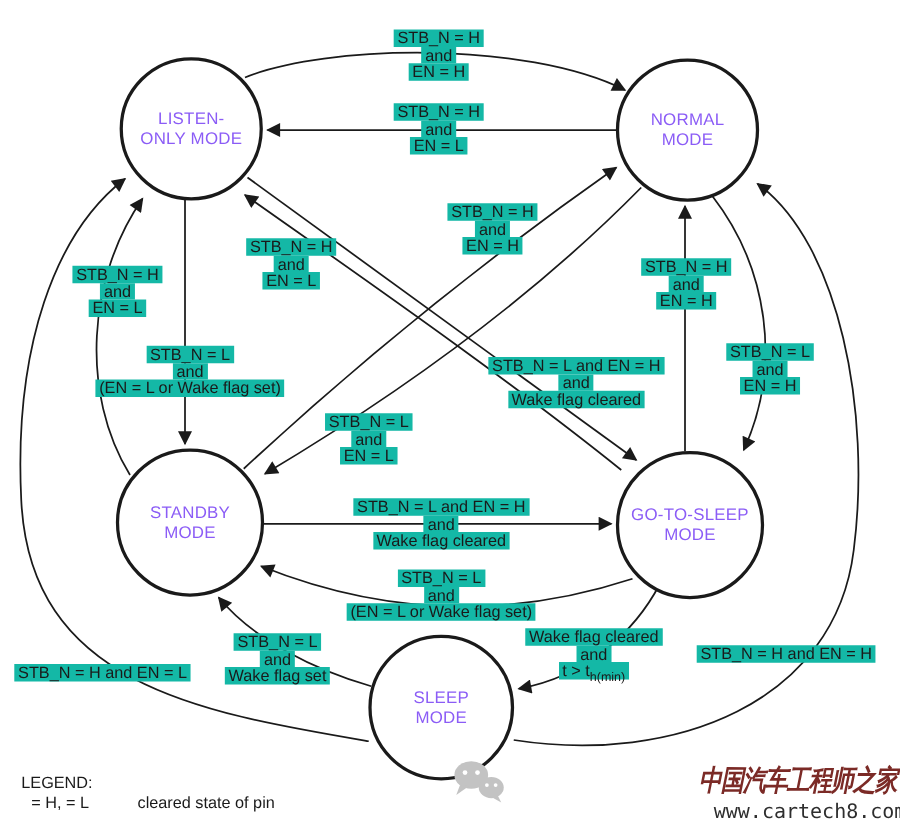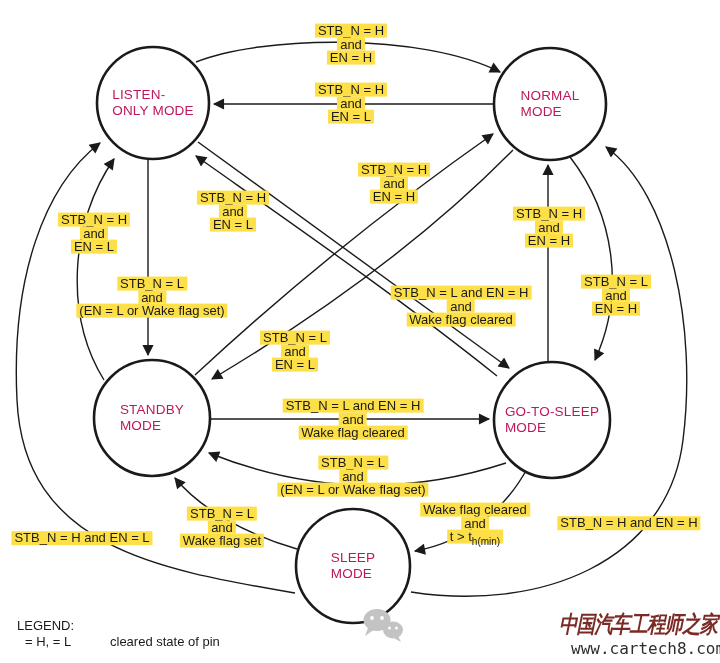--- a/index.html
+++ b/index.html
@@ -3,29 +3,29 @@
 <meta charset="utf-8">
 <style>
   html,body { margin:0; padding:0; background:#fff; }
   #stage {
     position:relative; width:720px; height:663px; background:#ffffff;
     font-family:"Liberation Sans", sans-serif; color:#1a1a1a; overflow:hidden;
   }
   #wires { position:absolute; left:0; top:0; }
   .state-label {
     position:absolute; transform:translate(-50%,-50%);
-    font-size:13.5px; line-height:16px;
-    white-space:pre-line; letter-spacing:0.2px; color:#be185d;
+    text-align:center; font-size:13.5px; line-height:16px;
+    white-space:pre-line; letter-spacing:0.2px; color:#8b5cf6;
   }
   .tlabel {
     position:absolute; transform:translate(-50%,-50%);
     display:flex; flex-direction:column; align-items:center;
     font-size:13px; line-height:13.6px; text-align:center; color:#1a1a1a;
   }
-  .tlabel span.row { background:#fde047; padding:0 3px; white-space:nowrap; }
+  .tlabel span.row { background:#14b8a6; padding:0 3px; white-space:nowrap; }
   .tlabel sub { font-size:10px; line-height:0;margin-top:28px; }
   .legend { position:absolute; font-size:13px; color:#1a1a1a; white-space:nowrap; }
   .wm-gray {
     position:absolute; left:407px; top:610px; width:313px; overflow:hidden;
     font-size:27px; letter-spacing:2px; color:#c7c7c7; white-space:nowrap;
   }
   .wm-red {
     position:absolute; left:559px; top:609px;
     font-family:"Liberation Serif", serif; font-style:italic; font-weight:bold;
     font-size:23px; letter-spacing:-1px; color:#7b2a26; white-space:nowrap;

